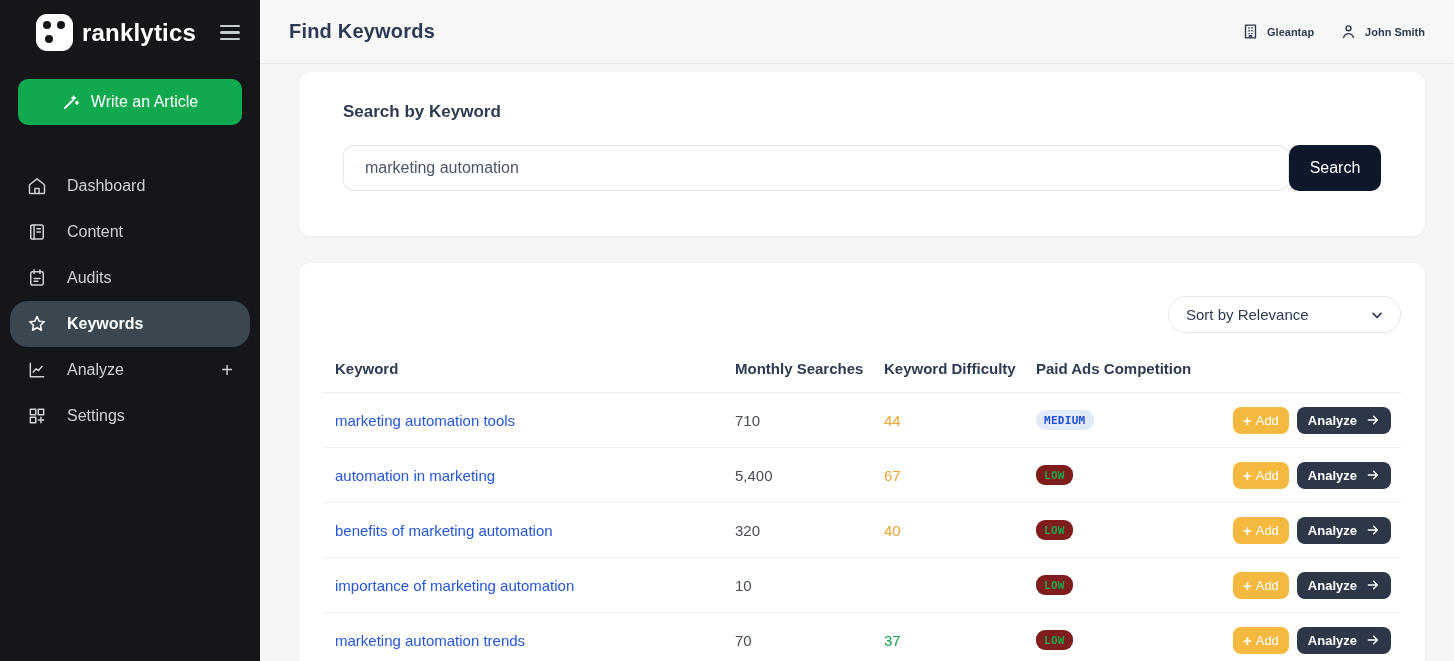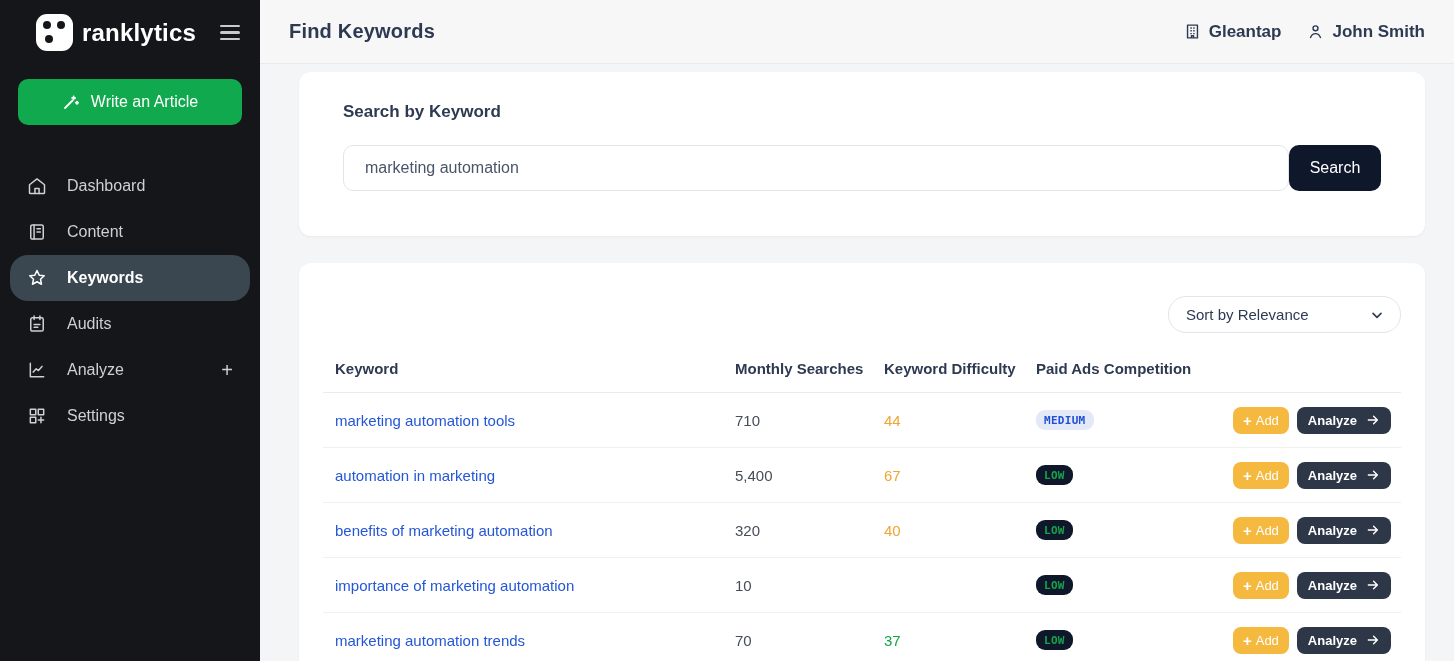--- a/index.html
+++ b/index.html
@@ -51,21 +51,21 @@
   
   .main { flex: 1; min-width: 0; display: flex; flex-direction: column; }
 
   .topbar {
     height: 64px; flex-shrink: 0; background: #f7f7f8;
     border-bottom: 1px solid #e9eaec;
     display: flex; align-items: center; padding: 0 29px;
   }
   .page-title { font-size: 20px; font-weight: 700; color: #2d3a52; letter-spacing: 0.2px; }
   .topbar-right { margin-left: auto; display: flex; align-items: center; gap: 26px; }
-  .topbar-chip { display: flex; align-items: center; gap: 8px; font-size: 17px; font-weight: 600; color: #2d3a52; cursor: pointer; }
+  .topbar-chip { display: flex; align-items: center; gap: 8px; font-size: 11px; font-weight: 600; color: #2d3a52; cursor: pointer; }
   .topbar-chip svg { width: 17px; height: 17px; }
 
   .content { flex: 1; overflow: hidden; padding: 8px 29px 0 39px; }
 
   .card { background: #ffffff; border-radius: 12px; box-shadow: 0 1px 3px rgba(16,24,40,0.05); }
 
   
   .search-card { padding: 30px 44px 45px; }
   .search-heading { font-size: 17px; font-weight: 700; color: #2d3a52; margin-bottom: 23px; }
   .search-row { display: flex; }
@@ -107,21 +107,21 @@
   .diff-orange { color: #f0a432; }
   .diff-green { color: #16a34a; }
   .badge {
     display: inline-block; justify-self: start;
     font-family: "DejaVu Sans Mono", monospace;
     font-size: 11px; font-weight: 700; letter-spacing: 0.3px;
     padding: 4px 8px 3px; border-radius: 9px;
   }
   .badge:empty { display: none; }
   .badge-blue  { background: #e4e9f8; color: #1d4fd8; }
-  .badge-green { background: #0f172a; color: #16a34a; }
+  .badge-green { background: #7f1d1d; color: #16a34a; }
 
   .actions { display: flex; align-items: center; gap: 8px; }
   .add-btn {
     height: 27px; padding: 0 10px;
     background: #f5b93f; border: none; border-radius: 8px;
     color: #fff; font-family: inherit; font-size: 13px; font-weight: 500;
     display: flex; align-items: center; gap: 4px; cursor: pointer;
   }
   .add-btn .plus { font-size: 15px; font-weight: 600; line-height: 1; }
   .analyze-btn {
@@ -168,33 +168,33 @@
       <span>Dashboard</span>
     </div>
     <div class="nav-item">
       <svg viewBox="0 0 24 24" fill="none" stroke="currentColor" stroke-width="1.8" stroke-linecap="round" stroke-linejoin="round">
         <rect x="4.5" y="3.5" width="15" height="17" rx="2"></rect>
         <path d="M8.5 3.5 v17"></path>
         <path d="M12 8 h4 M12 12 h4"></path>
       </svg>
       <span>Content</span>
     </div>
+    <div class="nav-item">
+      <svg viewBox="0 0 24 24" fill="none" stroke="currentColor" stroke-width="1.8" stroke-linecap="round" stroke-linejoin="round">
+        <rect x="4.5" y="4.5" width="15" height="16" rx="2"></rect>
+        <path d="M8.5 2.5 v4 M15.5 2.5 v4"></path>
+        <path d="M8.5 12.5 h7 M8.5 16 h4.5"></path>
+      </svg>
+      <span>Audits</span>
+    </div>
     <div class="nav-item active">
       <svg viewBox="0 0 24 24" fill="none" stroke="currentColor" stroke-width="1.8" stroke-linejoin="round">
         <path d="M12 3 l2.6 5.6 6.1 0.7 -4.5 4.2 1.2 6 -5.4 -3 -5.4 3 1.2 -6 -4.5 -4.2 6.1 -0.7 Z"></path>
       </svg>
       <span>Keywords</span>
-    </div>
-    <div class="nav-item">
-      <svg viewBox="0 0 24 24" fill="none" stroke="currentColor" stroke-width="1.8" stroke-linecap="round" stroke-linejoin="round">
-        <rect x="4.5" y="4.5" width="15" height="16" rx="2"></rect>
-        <path d="M8.5 2.5 v4 M15.5 2.5 v4"></path>
-        <path d="M8.5 12.5 h7 M8.5 16 h4.5"></path>
-      </svg>
-      <span>Audits</span>
     </div>
     <div class="nav-item">
       <svg viewBox="0 0 24 24" fill="none" stroke="currentColor" stroke-width="1.8" stroke-linecap="round" stroke-linejoin="round">
         <path d="M4 4 v16 h16"></path>
         <path d="M7.5 14.5 l3.5-4 2.7 2.2 4.3-5"></path>
       </svg>
       <span>Analyze</span>
       <span class="nav-plus">+</span>
     </div>
     <div class="nav-item">

